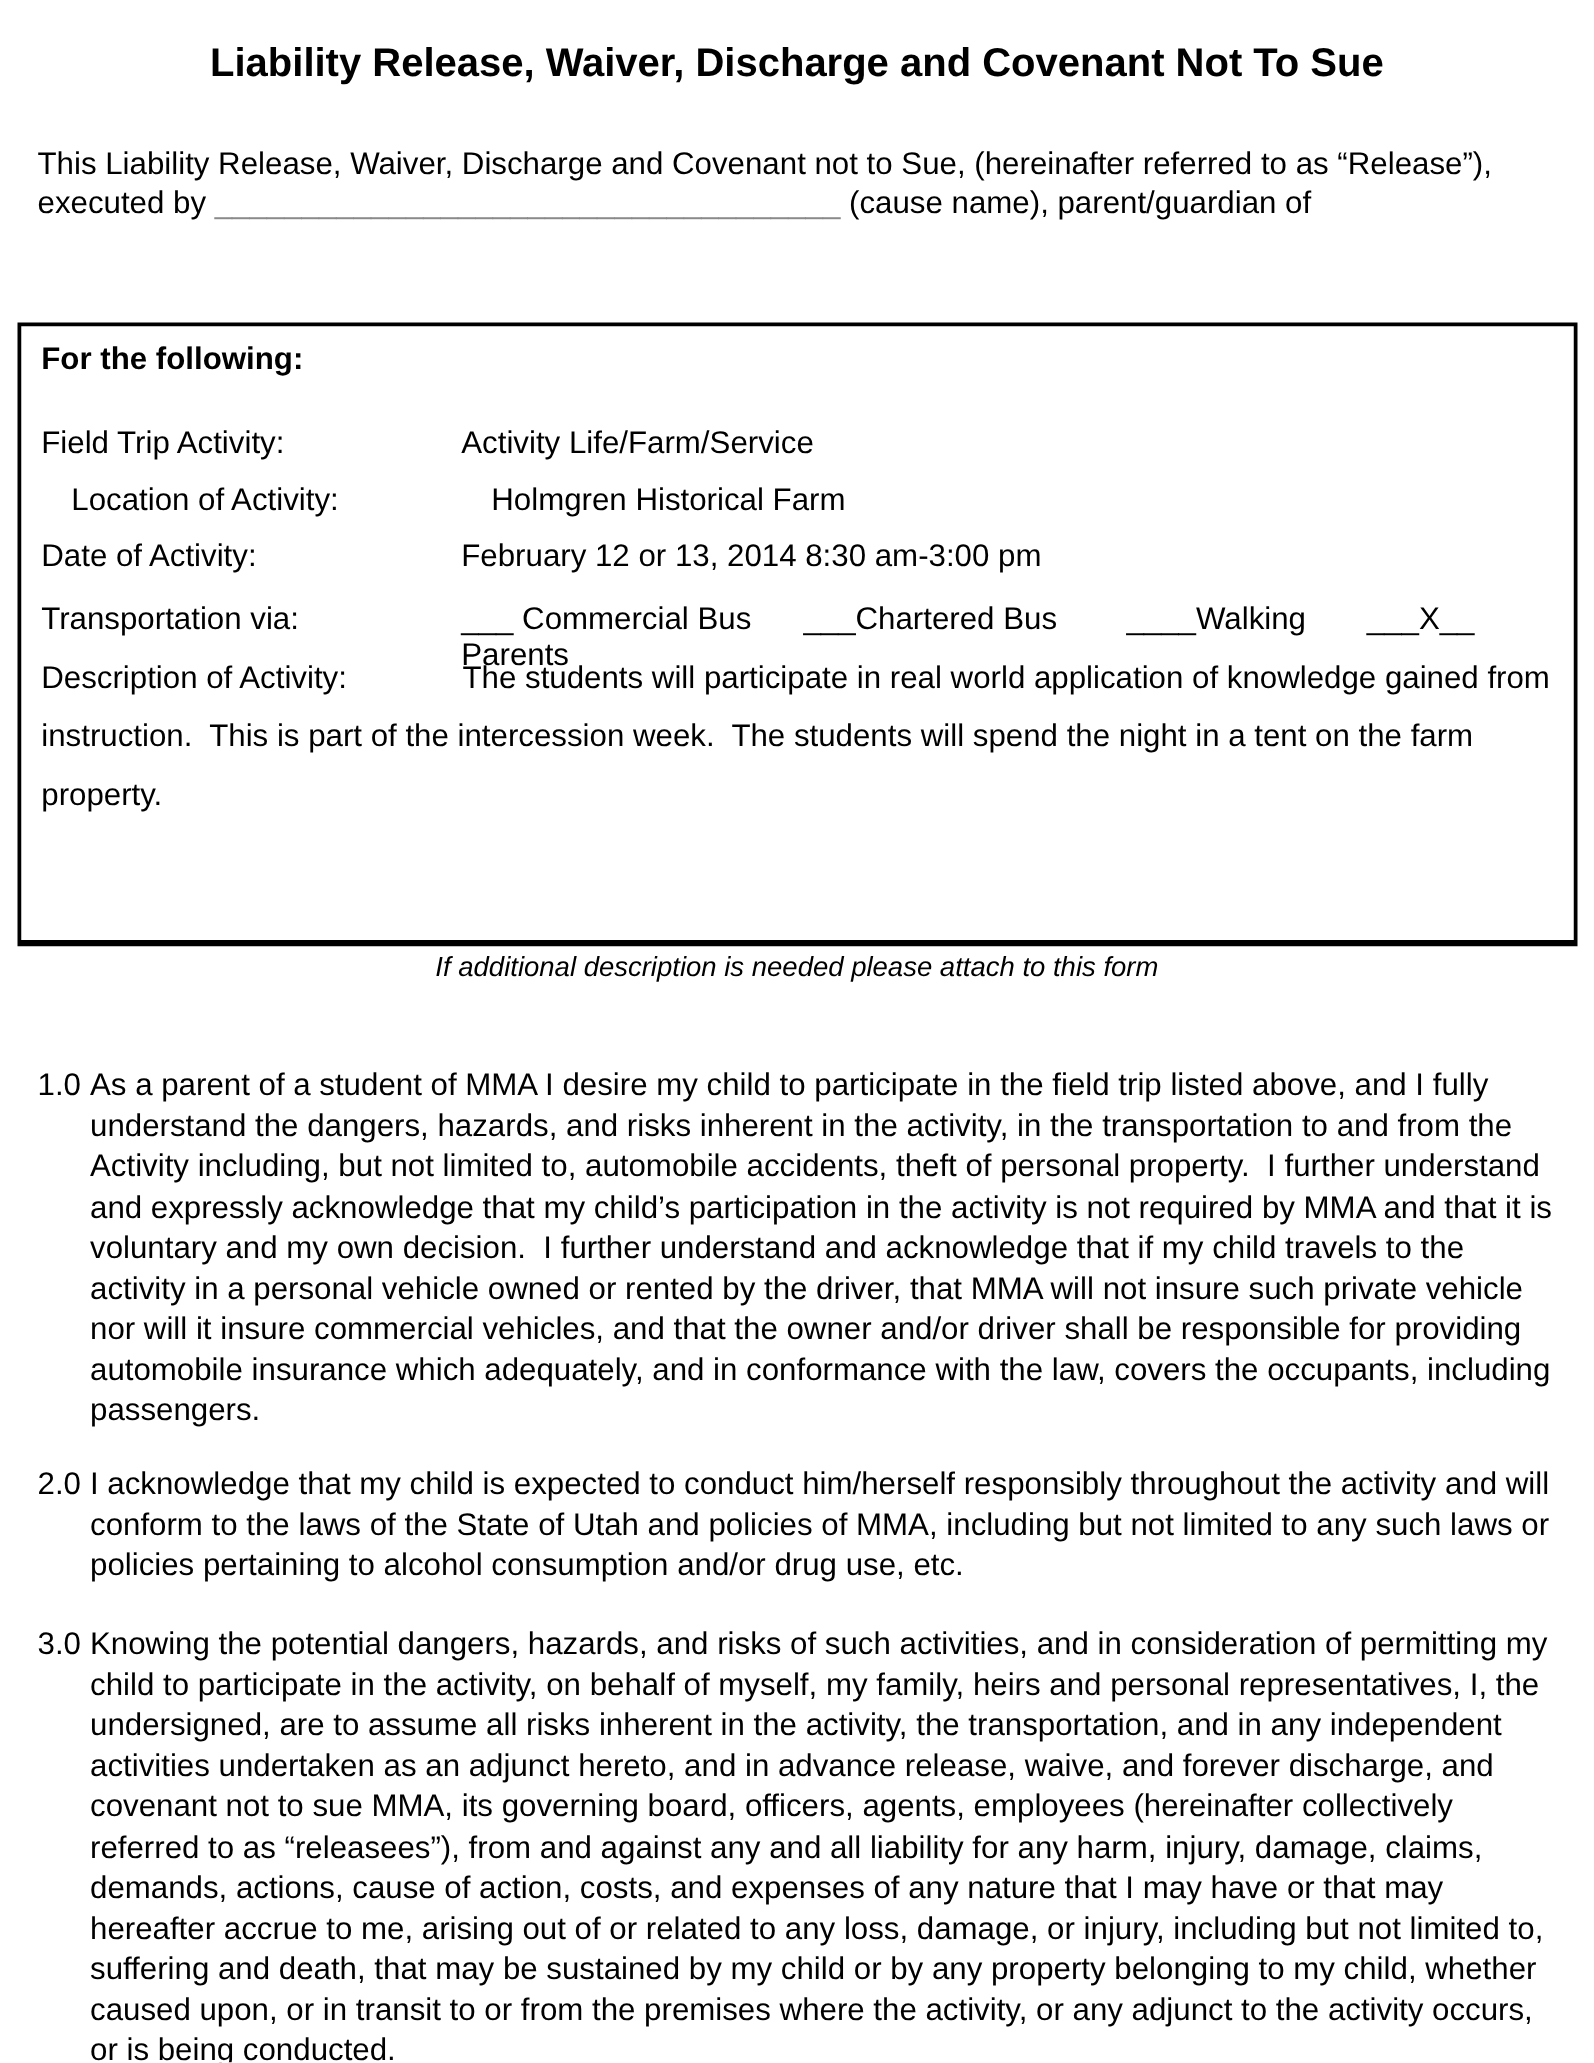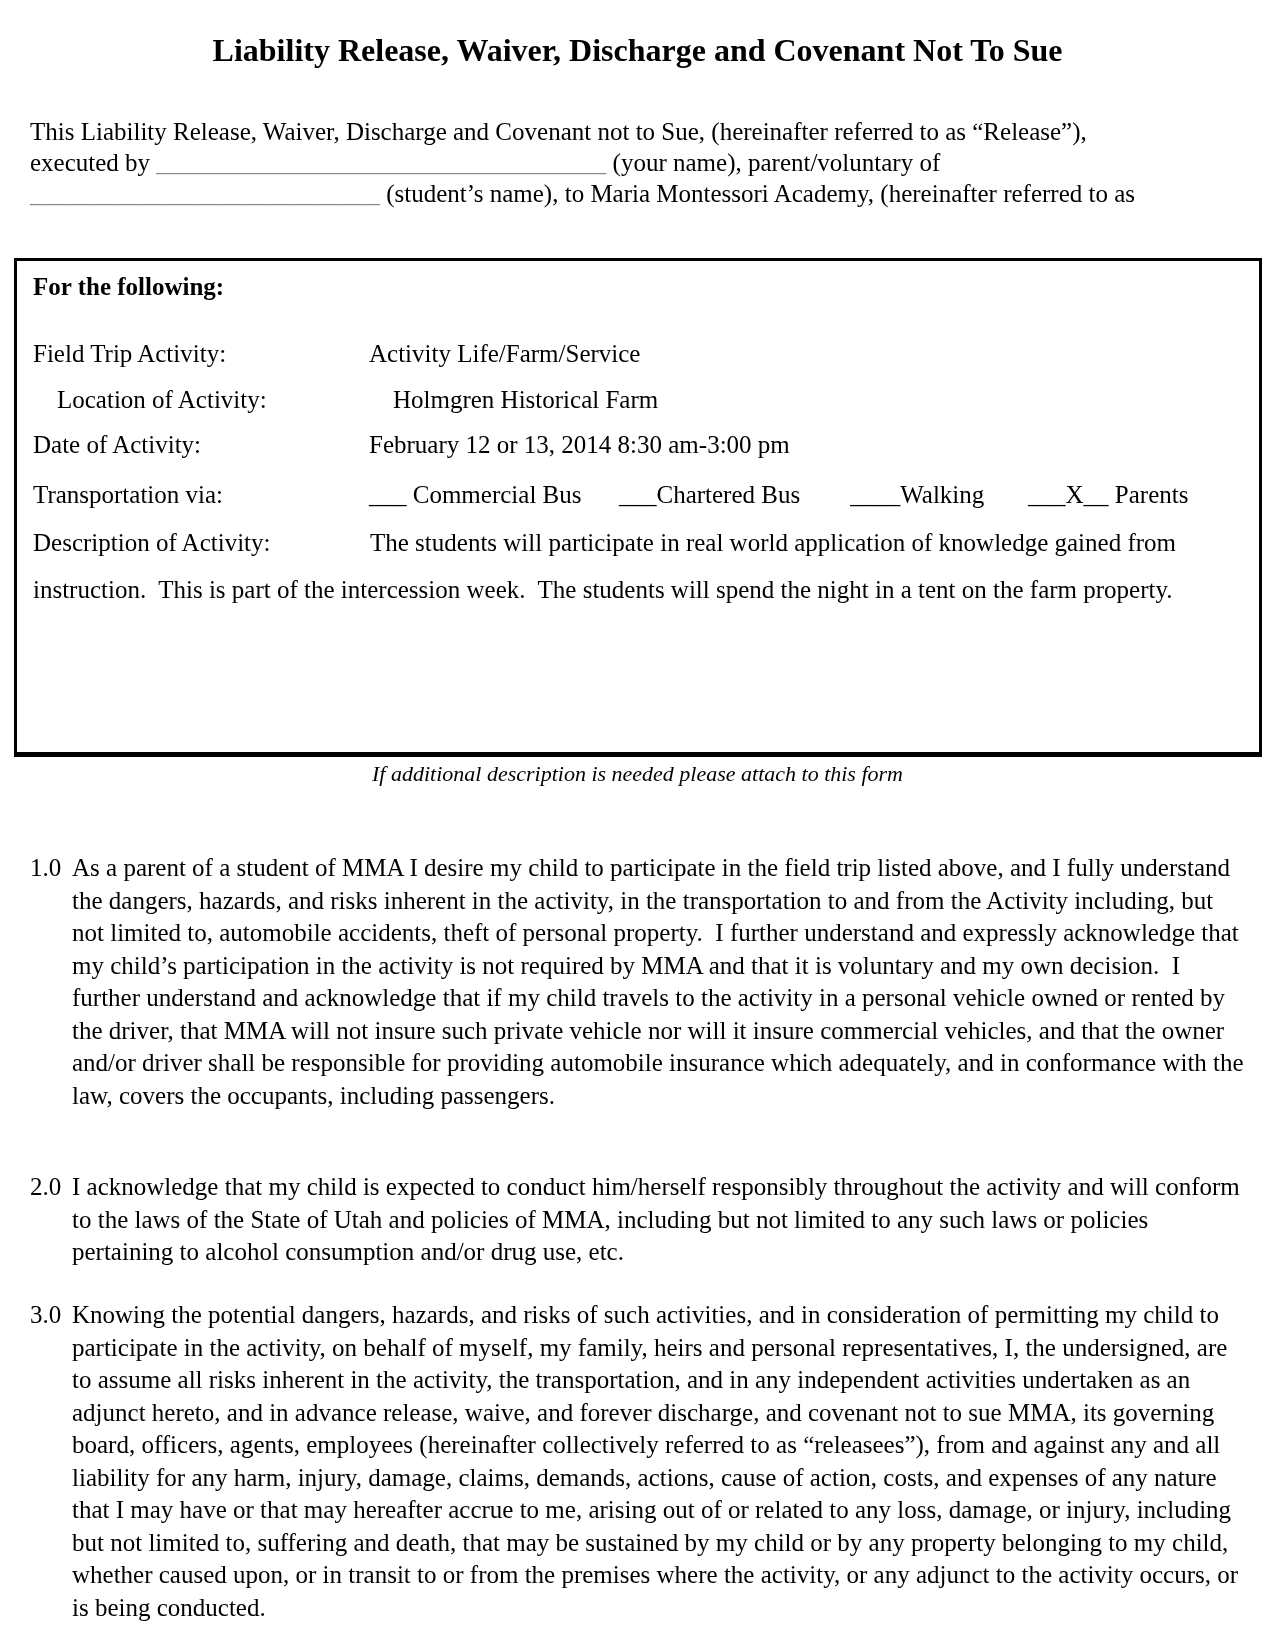--- a/index.html
+++ b/index.html
@@ -2,21 +2,21 @@
 <html><head>
 <meta charset="utf-8">
 <style>
   html, body { margin: 0; padding: 0; background: #fff; }
   .page {
     position: relative;
     width: 1275px;
     height: 1650px;
     background: #ffffff;
     color: #000000;
-    font-family: Liberation Serif, serif;
+    font-family: Liberation Sans, sans-serif;
     overflow: hidden;
     border-radius: 19px;
   }
   .doc-title {
     position: absolute;
     top: 11px;
     left: 0;
     width: 100%;
     text-align: center;
     font-size: 32px;
@@ -115,22 +115,21 @@
 </style>
 </head>
 <body>
 
 <div class="page">
 
   <h1 class="doc-title">Liability Release, Waiver, Discharge and Covenant Not To Sue</h1>
 
   <div class="intro">
     <div class="intro-line">This Liability Release, Waiver, Discharge and Covenant not to Sue, (hereinafter referred to as “Release”),</div>
-    <div class="intro-line"><span>executed by </span><span class="blank">____________________________________</span><span> (your name), parent/voluntary of</span></div>
-    <div class="intro-line"><span class="blank">____________________________</span><span> (student’s name), to Maria Montessori Academy, (hereinafter referred to as</span></div>
+    <div class="intro-line"><span>executed by </span><span class="blank">____________________________________</span><span> (cause name), parent/guardian of</span></div>
   </div>
 
   <div class="details-box">
     <div class="box-heading">For the following:</div>
 
     <div class="field-label row1">Field Trip Activity:</div>
     <div class="field-value row1">Activity Life/Farm/Service</div>
 
     <div class="field-label row2">Location of Activity:</div>
     <div class="field-value row2">Holmgren Historical Farm</div>

